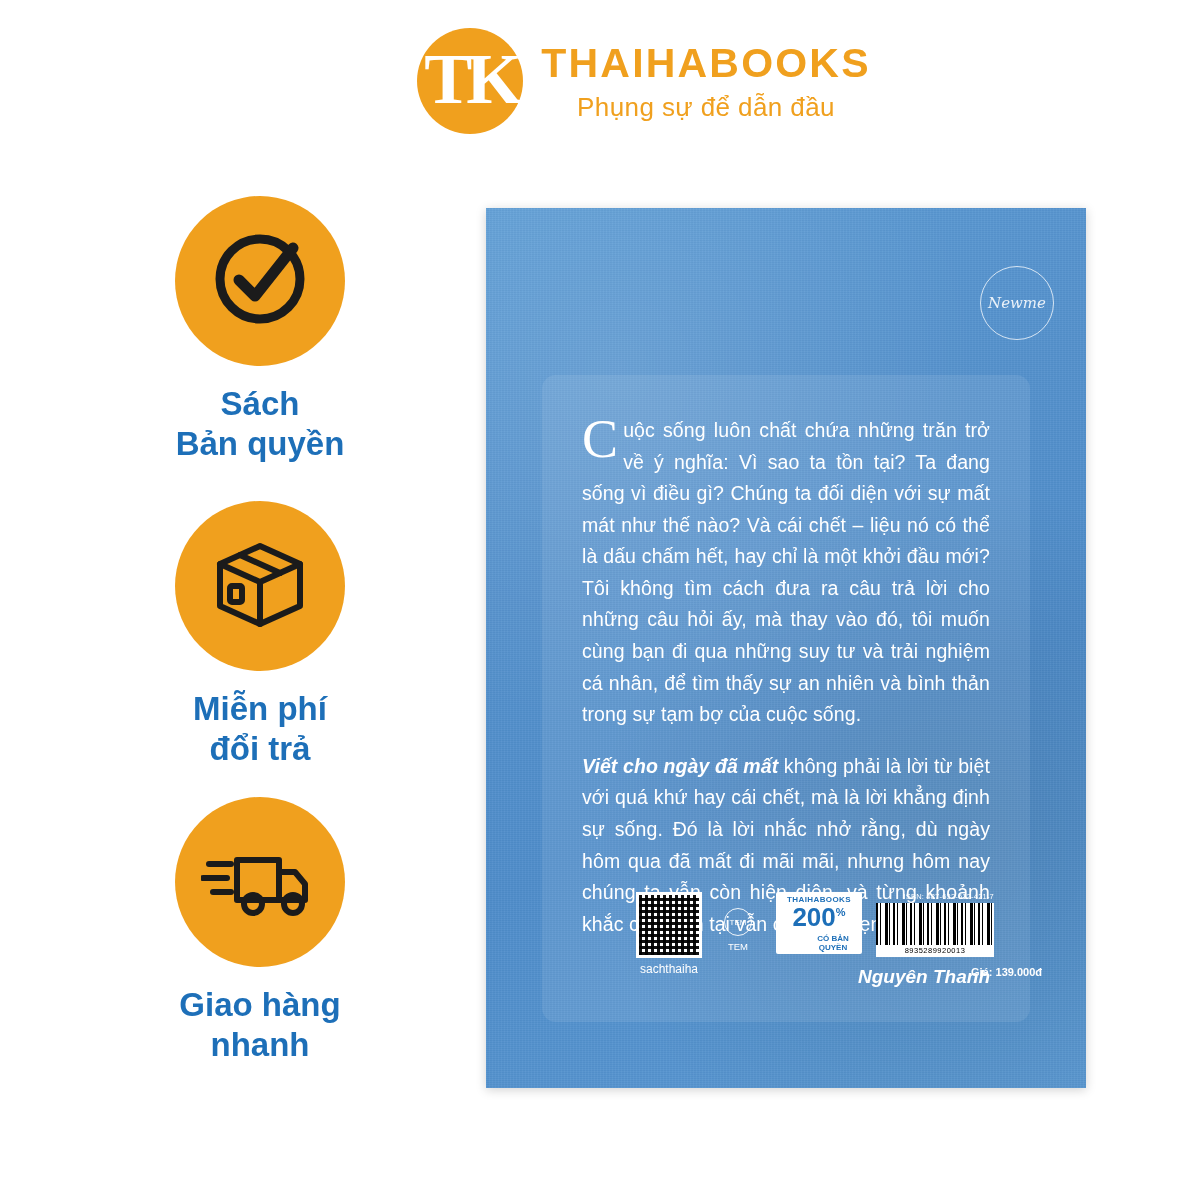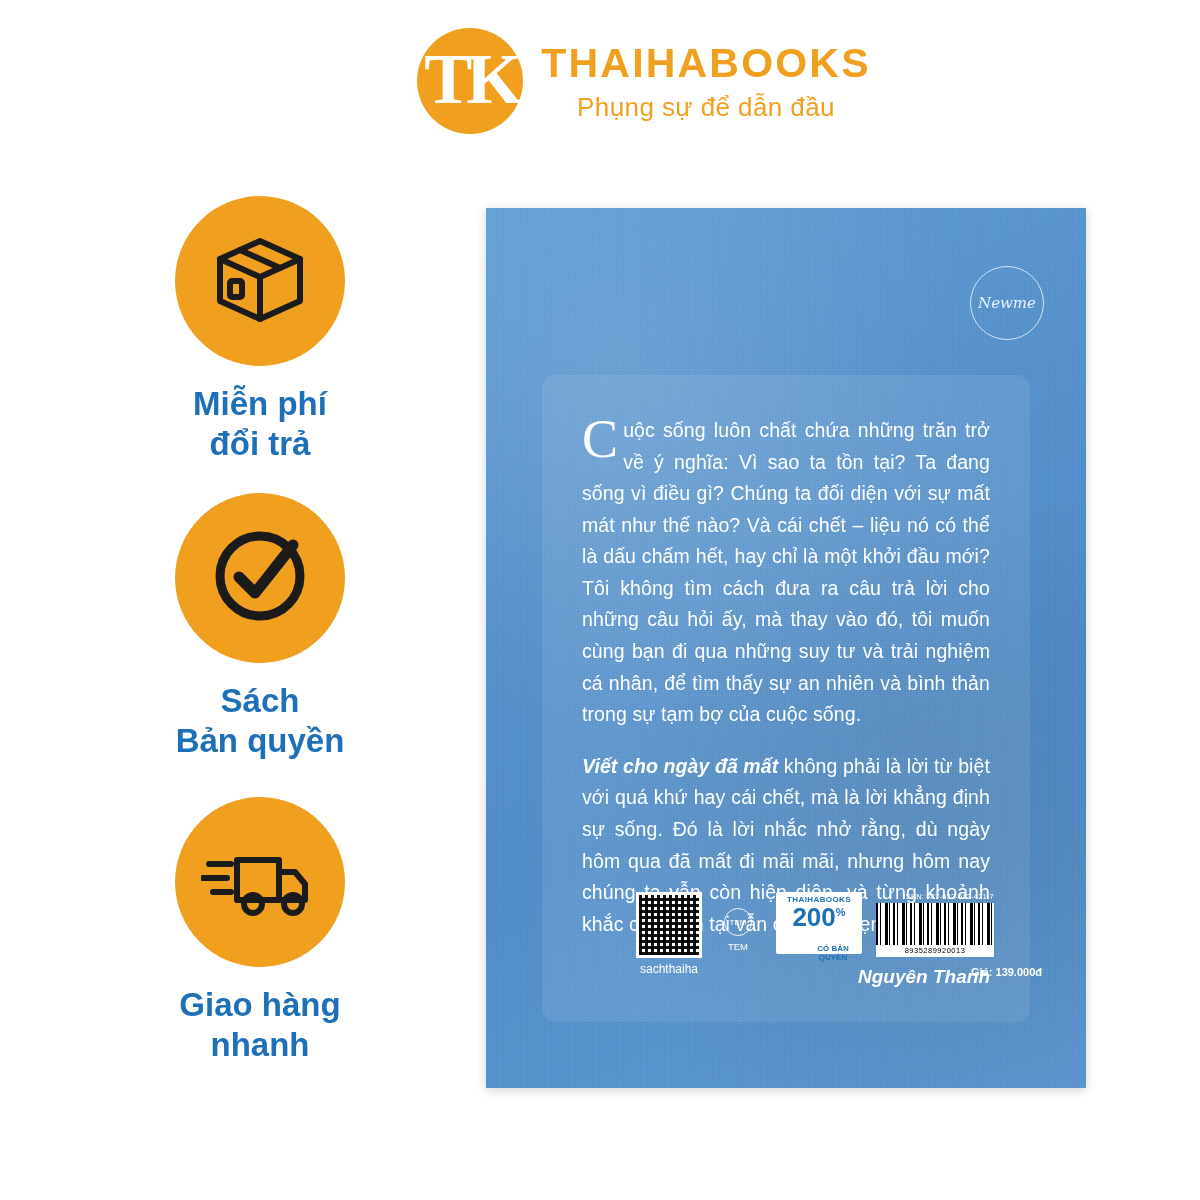--- a/index.html
+++ b/index.html
@@ -126,21 +126,21 @@
     position: absolute;
     inset: 0;
     pointer-events: none;
     background-image:
       repeating-linear-gradient(0deg, rgba(255,255,255,0.045) 0 1px, rgba(0,0,0,0.02) 1px 2px),
       repeating-linear-gradient(90deg, rgba(255,255,255,0.035) 0 1px, rgba(0,0,0,0.02) 1px 3px);
     opacity: 0.75;
   }
   .imprint {
     position: absolute;
-    right: 42px;
+    right: 32px;
     top: 58px;
     width: 72px;
     height: 72px;
     border-radius: 50%;
     border: 1.5px solid rgba(255,255,255,0.75);
     color: rgba(255,255,255,0.88);
     font-family: "DejaVu Serif", serif;
     font-style: italic;
     font-size: 15px;
     display: flex;
@@ -262,21 +262,21 @@
   .cs-num {
     font-size: 26px;
     font-weight: bold;
     line-height: 0.95;
     margin-top: 1px;
   }
   .cs-num sup { font-size: 11px; }
   .cs-sub {
     font-size: 8px;
     font-weight: bold;
-    margin-top: 14px;
+    margin-top: 4px;
     padding-left: 28px;
   }
   .isbn-block {
     margin-left: 14px;
     width: 118px;
   }
   .isbn-top {
     font-size: 7.5px;
     color: #ffffff;
     letter-spacing: 0.2px;
@@ -321,50 +321,50 @@
   <div class="brand-mark">
     <div class="tk">TK</div>
   </div>
   <div class="brand-text">
     <div class="brand-name">THAIHABOOKS</div>
     <div class="brand-slogan">Phụng sự để dẫn đầu</div>
   </div>
 </div>
 
 <div class="features">
+
+  <div class="feature f-gap-1">
+    <div class="feature-badge">
+      <span>
+        <svg width="110" height="110" viewBox="0 0 110 110" aria-hidden="true">
+          <circle cx="55" cy="55" r="40" fill="none" stroke="#1b1b1b" stroke-width="9"></circle>
+          <path d="M34 56 L50 72 L88 24" fill="none" stroke="#1b1b1b" stroke-width="11" stroke-linecap="round" stroke-linejoin="round"></path>
+        </svg>
+      </span>
+    </div>
+    <div class="feature-label">Sách
+Bản quyền</div>
+  </div>
 
   <div class="feature f-gap-2">
     <div class="feature-badge">
       <span>
         <svg width="108" height="108" viewBox="0 0 108 108" aria-hidden="true">
           <g fill="none" stroke="#1b1b1b" stroke-width="6" stroke-linejoin="round" stroke-linecap="round">
             <path d="M14 34 L54 16 L94 34 L94 76 L54 94 L14 76 Z"></path>
             <path d="M14 34 L54 52 L94 34"></path>
             <path d="M54 52 L54 94"></path>
             <path d="M34 25 L74 43"></path>
             <rect x="24" y="56" width="12" height="16" rx="2"></rect>
           </g>
         </svg>
       </span>
     </div>
     <div class="feature-label">Miễn phí
 đổi trả</div>
-  </div>
-
-  <div class="feature f-gap-1">
-    <div class="feature-badge">
-      <span>
-        <svg width="110" height="110" viewBox="0 0 110 110" aria-hidden="true">
-          <circle cx="55" cy="55" r="40" fill="none" stroke="#1b1b1b" stroke-width="9"></circle>
-          <path d="M34 56 L50 72 L88 24" fill="none" stroke="#1b1b1b" stroke-width="11" stroke-linecap="round" stroke-linejoin="round"></path>
-        </svg>
-      </span>
-    </div>
-    <div class="feature-label">Sách
-Bản quyền</div>
   </div>
 
   <div class="feature">
     <div class="feature-badge">
       <span>
         <svg width="118" height="100" viewBox="0 0 118 100" aria-hidden="true">
           <g fill="none" stroke="#1b1b1b" stroke-width="6" stroke-linecap="round" stroke-linejoin="round">
             <path d="M36 30 L78 30 L78 70 L36 70 Z"></path>
             <path d="M78 42 L94 42 L104 54 L104 70 L78 70 Z"></path>
             <circle cx="52" cy="74" r="9"></circle>

